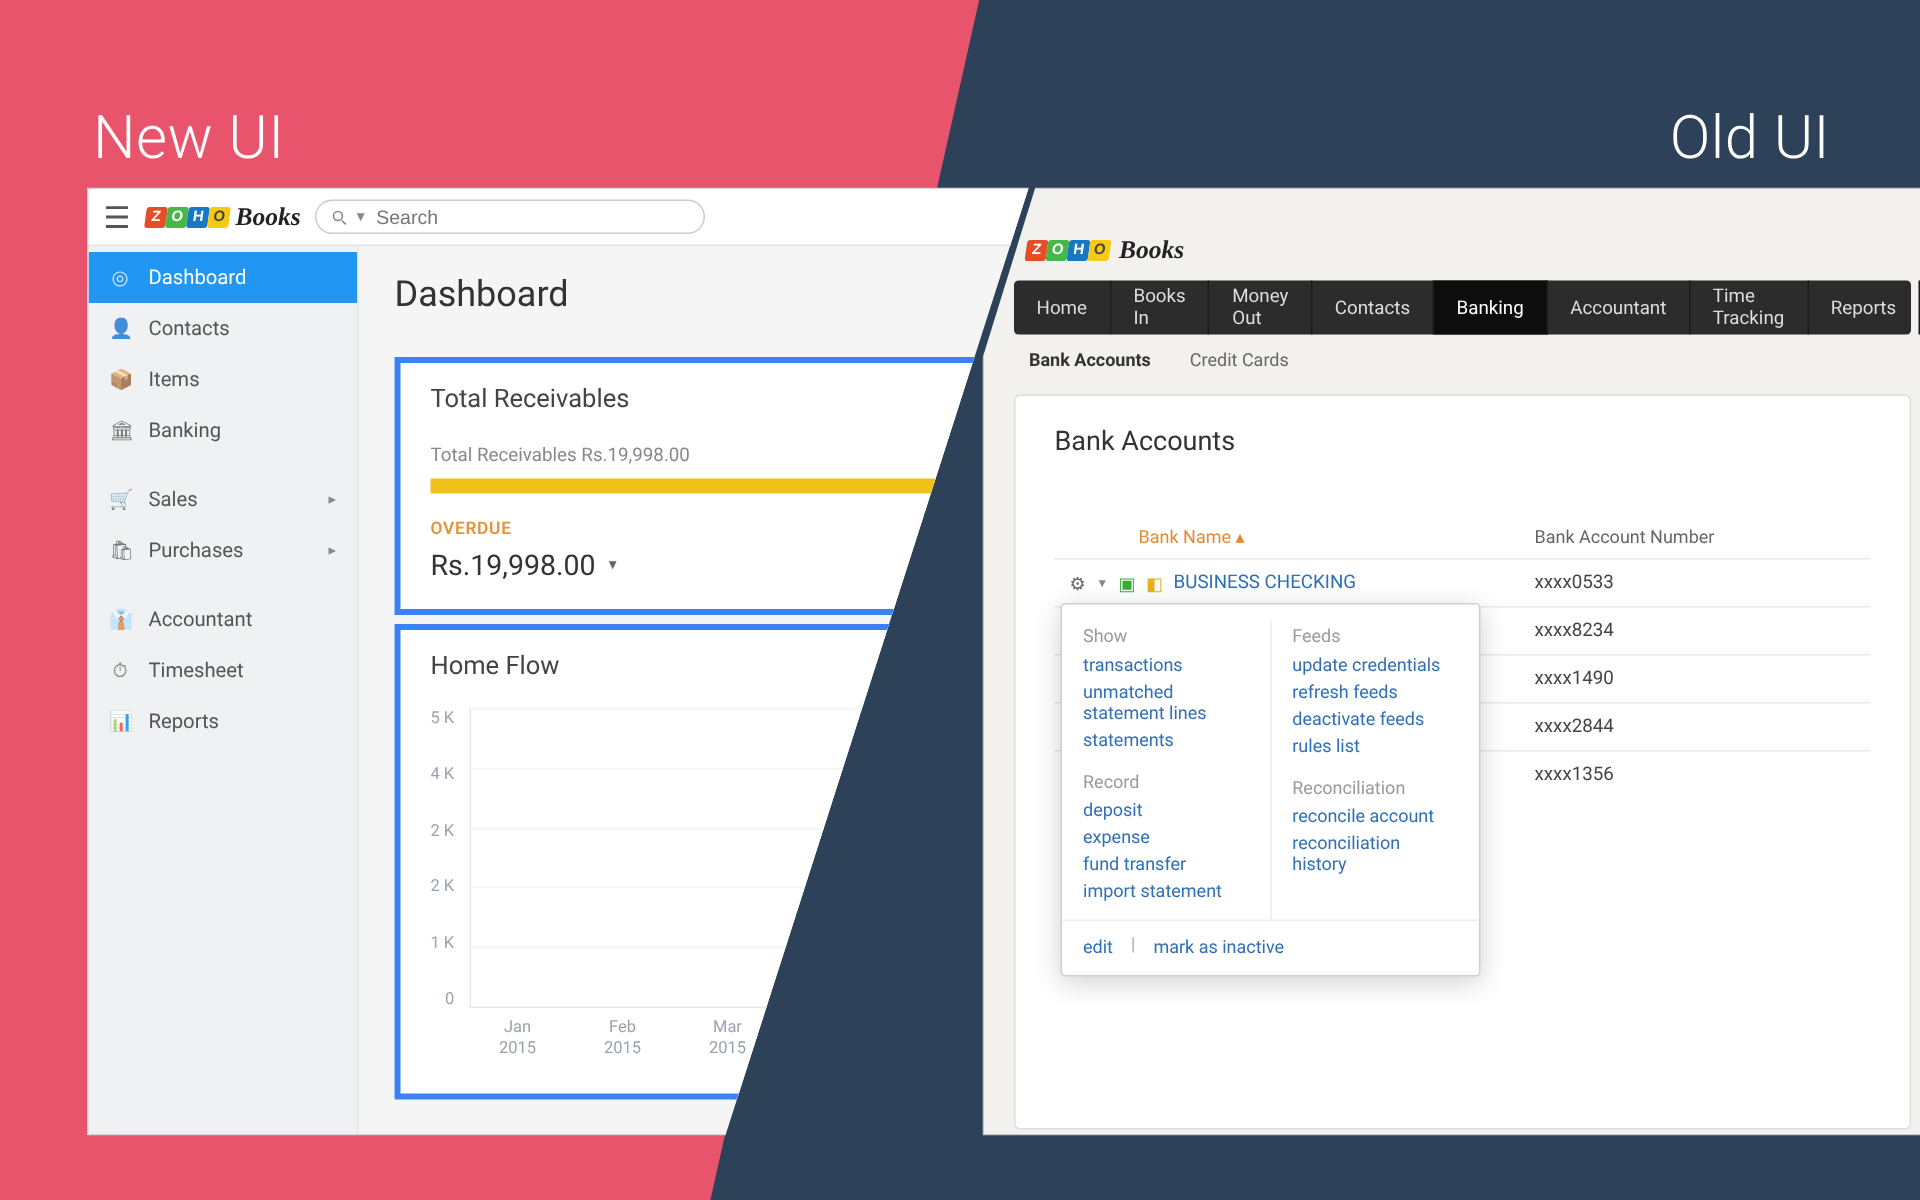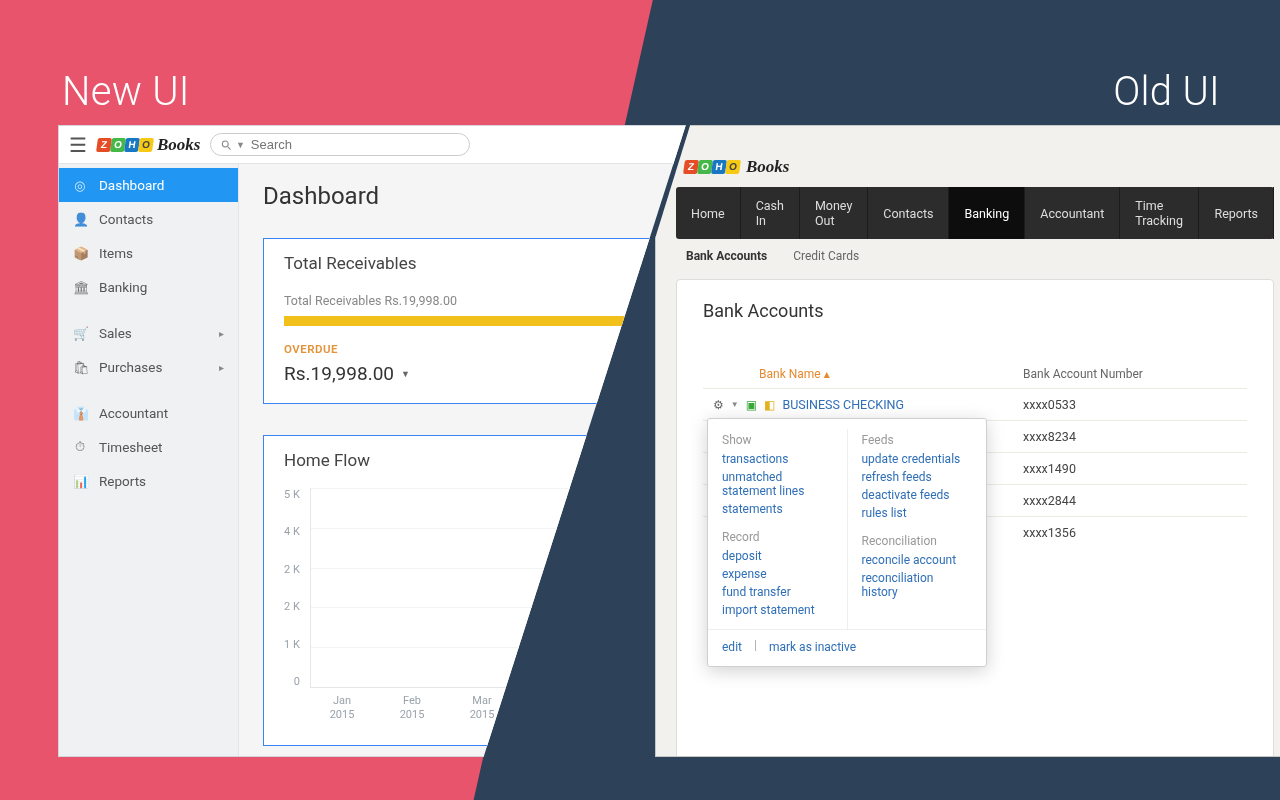--- a/index.html
+++ b/index.html
@@ -46,21 +46,21 @@
   .layout{display:flex;height:calc(100% - 38px)}
   .sidebar{width:180px;background:#f0f1f3;border-right:1px solid #e3e5e9;padding-top:4px;font-size:13.5px;color:#555}
   .nav-item{display:flex;align-items:center;gap:12px;padding:9px 14px;cursor:pointer}
   .nav-item.active{background:#2196f3;color:#fff}
   .nav-item .ic{width:14px;text-align:center;color:inherit;opacity:.8;font-size:13px}
   .nav-item .chev{margin-left:auto;font-size:10px;color:#888}
   .nav-sep{height:12px}
 
   .content{flex:1;padding:18px 24px;overflow:hidden}
   .page-title{font-size:24px;color:#333;margin-bottom:28px;font-weight:400}
-  .panel{background:#fff;border:1px solid #3b82f6;margin-bottom:31px}
+  .panel{background:#fff;border:4px solid #3b82f6;margin-bottom:6px}
   .panel-head{padding:14px 20px 10px;font-size:17px;color:#444}
   .tr-sub{padding:10px 20px 8px;font-size:12.5px;color:#888}
   .bar{height:10px;margin:0 20px 4px;background:#f2c01a}
   .metrics{display:flex;padding:12px 20px 18px;gap:0}
   .metric{flex:1}
   .metric .lbl{font-size:11.5px;letter-spacing:.5px;font-weight:600;margin-bottom:6px}
   .metric.current .lbl{color:#1f9ed8}
   .metric.overdue .lbl{color:#e3933a}
   .metric .val{font-size:19px;color:#333;display:flex;align-items:center;gap:7px}
   .metric .val .dcaret{font-size:9px;color:#666}
@@ -75,21 +75,21 @@
   .xaxis div{width:36px;line-height:1.3}
 
   
   .card-old {
     position:absolute; left:655px; top:125px; width:640px; height:632px;
     background:#f2f1ed; border:1px solid #c6c7c2; box-shadow:0 8px 24px rgba(0,0,0,.2);
     overflow:hidden;
     clip-path: polygon(5.5% 0, 100% 0, 100% 100%, 0 100%, 0 18%);
   }
   .old-header{padding:32px 28px 12px;display:flex;align-items:center;gap:6px}
-  .old-nav{background:#2d2c2c;height:52px;display:flex;align-items:stretch;font-size:12.5px;color:#ddd;margin:0 20px;border-radius:3px}
+  .old-nav{background:#2d2c2c;height:36px;display:flex;align-items:stretch;font-size:12.5px;color:#ddd;margin:0 20px;border-radius:3px}
   .old-nav div{padding:0 15px;display:flex;align-items:center;cursor:pointer;border-right:1px solid #1d1c1c}
   .old-nav div:first-child{border-radius:3px 0 0 3px}
   .old-nav div.active{background:#0d0d0d;color:#fff}
   .subtabs{display:flex;gap:26px;padding:10px 30px 4px;font-size:12px;color:#666}
   .subtabs .active{font-weight:bold;color:#333}
 
   .old-panel{margin:12px 20px 20px;background:#fff;border:1px solid #ddd;border-radius:4px;padding:20px 26px 220px;position:relative}
   .old-panel-title{font-size:18px;color:#333;margin-bottom:40px}
   .tbl-head{display:flex;font-size:12px;color:#666;padding:6px 10px;border-bottom:1px solid transparent}
   .col-name{flex:0 0 310px;color:#e68a2e;padding-left:46px}
@@ -249,21 +249,21 @@
       <span class="z">Z</span>
         <span class="o1">O</span>
         <span class="h">H</span>
         <span class="o2">O</span>
     </span>
     <span class="brand-name">Books</span>
   </div>
 
   <div class="old-nav" id="oldnav">
       <div>Home</div>
-      <div>Cash In</div>
+      <div>Books In</div>
       <div>Money Out</div>
       <div>Contacts</div>
       <div class="active">Banking</div>
       <div>Accountant</div>
       <div>Time Tracking</div>
       <div>Reports</div>
     </div>
   <div class="subtabs">
     <span class="active">Bank Accounts</span>
     <span>Credit Cards</span>

